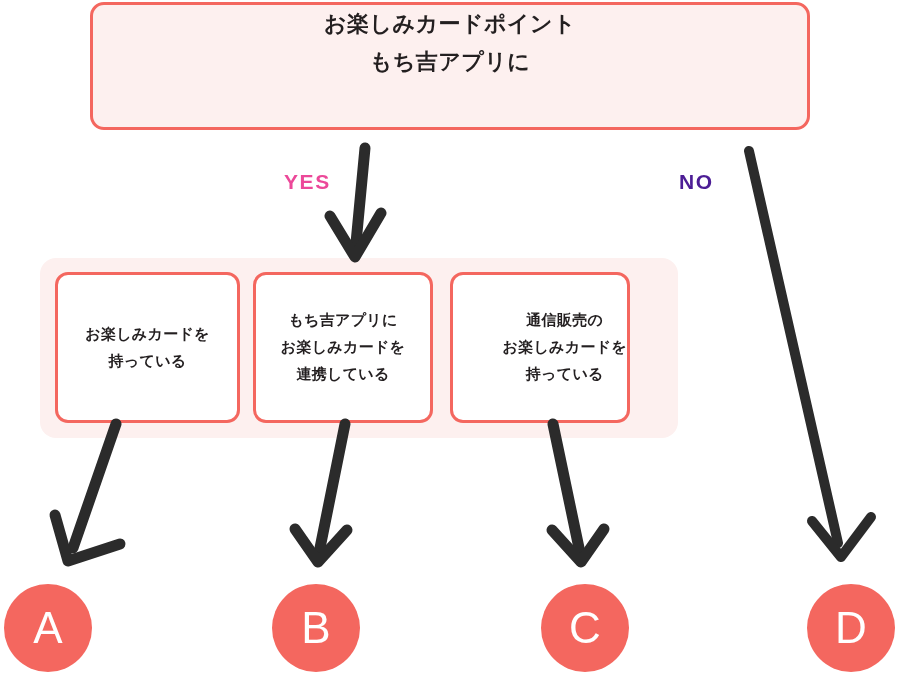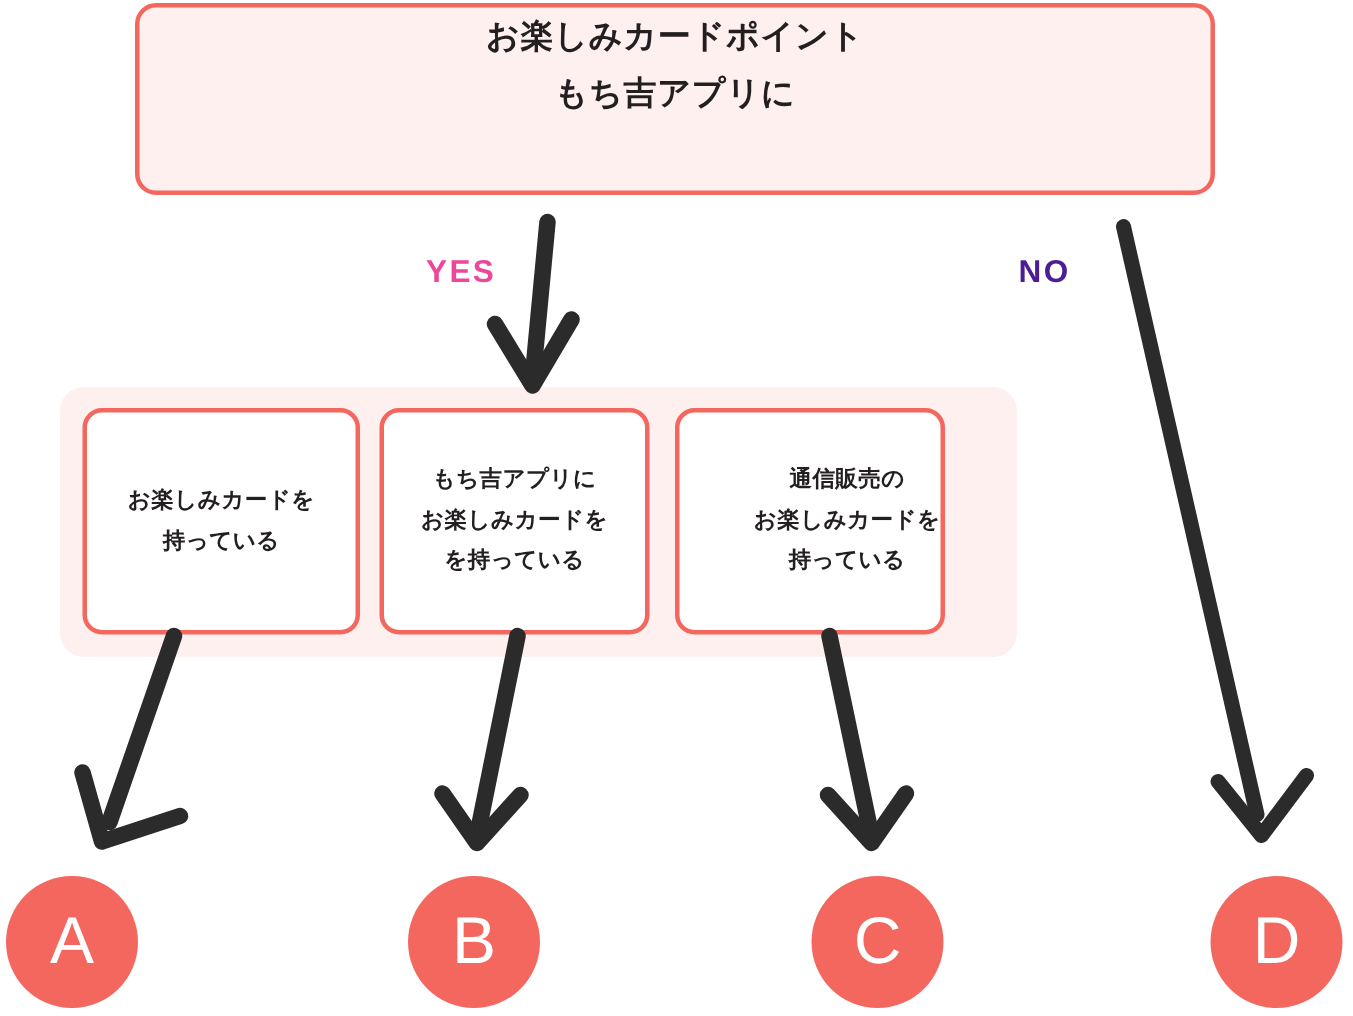--- a/index.html
+++ b/index.html
@@ -137,21 +137,21 @@
     <div class="lines">
       <div>お楽しみカードを</div>
       <div>持っている</div>
     </div>
   </div>
 
   <div class="sub-box" id="sub-box-2">
     <div class="lines">
       <div>もち吉アプリに</div>
       <div>お楽しみカードを</div>
-      <div>を持っている</div>
+      <div>連携している</div>
     </div>
   </div>
 
   <div class="sub-box" id="sub-box-3">
     <div class="lines">
       <div>通信販売の</div>
       <div>お楽しみカードを</div>
       <div>持っている</div>
     </div>
   </div>

